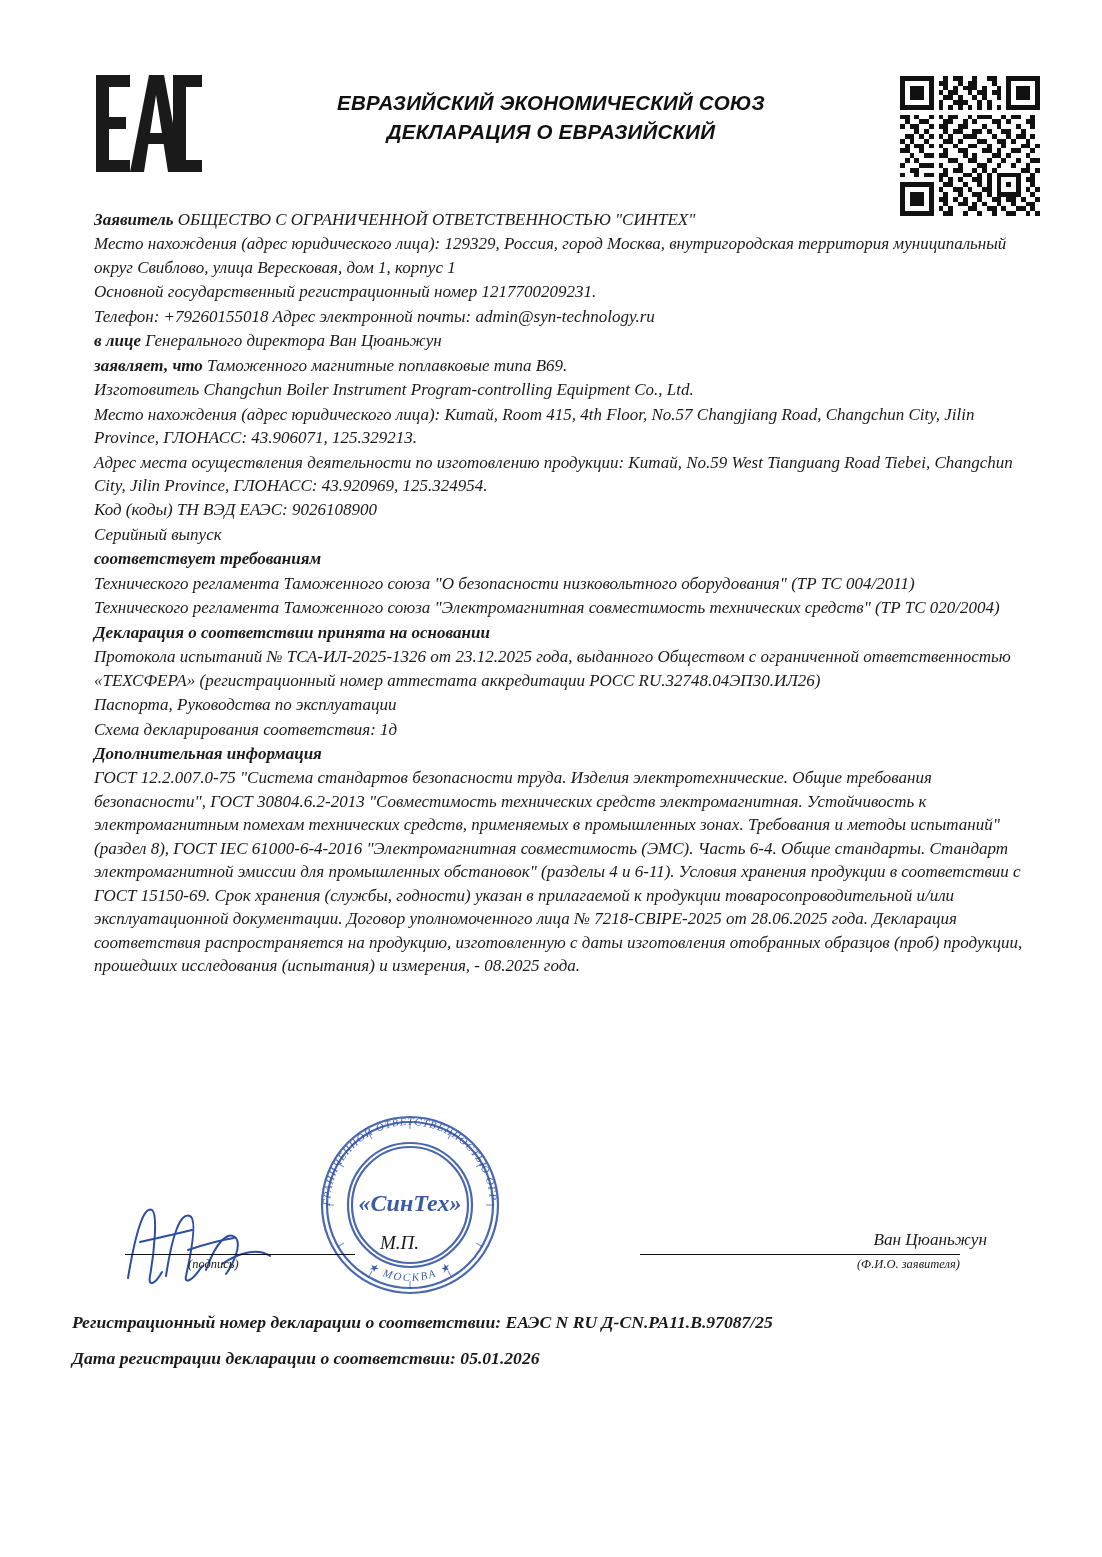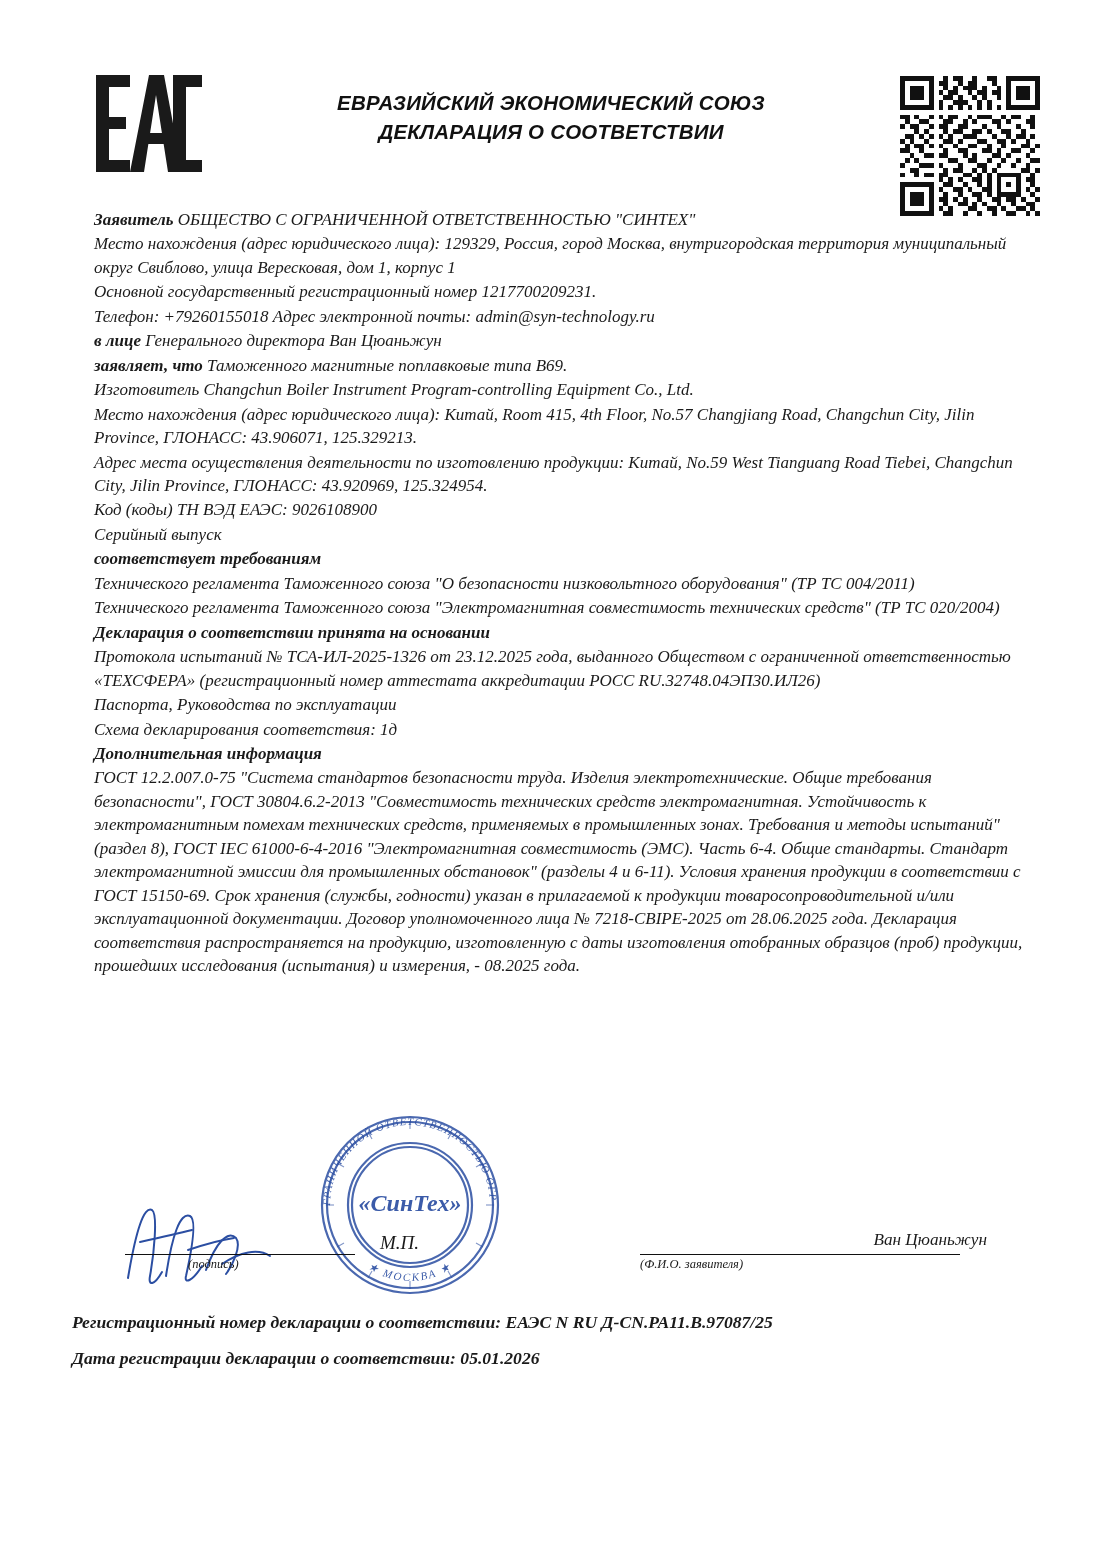--- a/index.html
+++ b/index.html
@@ -132,21 +132,21 @@
     top: -2px;
     width: 320px;
     text-align: right;
     font-size: 17.2px;
   }
   .sign-label-right {
     position: absolute;
     left: 560px;
     top: 25px;
     width: 320px;
-    text-align: left;
+    text-align: right;
     font-size: 12.5px;
   }
 
   .reg-number {
     position: absolute;
     left: 72px;
     top: 1312px;
     font-size: 17.6px;
     font-weight: bold;
   }
@@ -195,21 +195,21 @@
           <polygon points="55,4 70,4 88,101 74,101 62,24 50,101 36,101"></polygon>
           <rect x="48" y="62" width="28" height="11"></rect>
 
           <path d="M108 4 L108 16 L92 16 L92 89 L108 89 L108 101 L79 101 L79 4 Z"></path>
         </g>
       </svg>
     </div>
 
     <div class="header-titles">
       <div>ЕВРАЗИЙСКИЙ ЭКОНОМИЧЕСКИЙ СОЮЗ</div>
-      <div>ДЕКЛАРАЦИЯ О СООТВЕТСТВИИ</div>
+      <div>ДЕКЛАРАЦИЯ О ЕВРАЗИЙСКИЙ</div>
     </div>
 
     <div class="qr">
       <svg viewBox="0 0 29 29" width="140" height="140" shape-rendering="crispEdges" aria-hidden="true">
         <rect width="29" height="29" fill="#ffffff"></rect>
         <g fill="#111111">
 
           <rect x="0" y="0" width="7" height="1"></rect>
             <rect x="0" y="6" width="7" height="1"></rect>
           <rect x="0" y="0" width="1" height="7"></rect>

